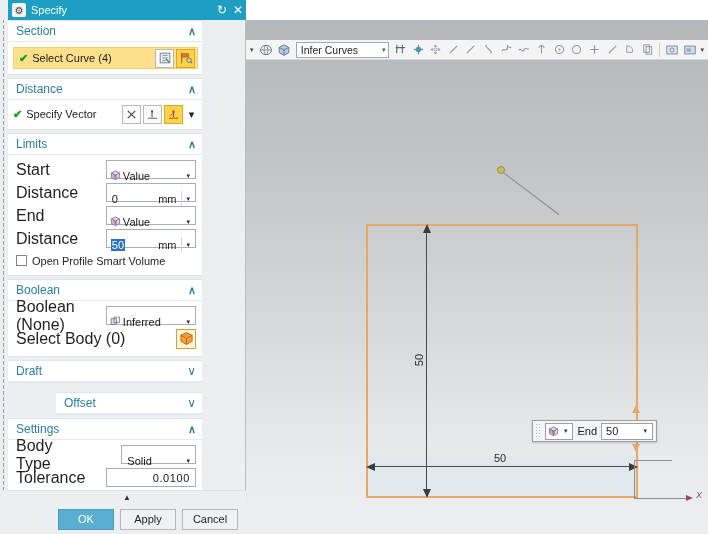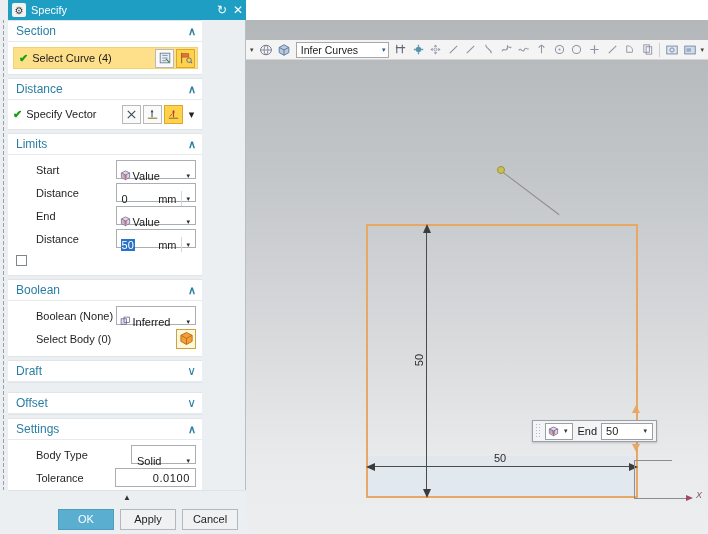--- a/index.html
+++ b/index.html
@@ -169,21 +169,21 @@
     color: #2a7ea3; font-size: 12px;
     background: #ffffff;
     border-bottom: 1px solid #e7eaec;
     cursor: pointer;
   }
   .group-head .gh-title { flex: 1; }
   .group-head .chev { font-size: 11px; color: #2a7ea3; font-weight: bold; }
   .group-body { padding: 4px 6px 5px 8px; background: #ffffff; }
 
   .row { display: flex; align-items: center; height: 21px; margin-bottom: 2px; }
-  .row .rlabel { font-size: 11px; color: #1f1f1f; margin-left: 20px; }
+  .row .rlabel { font-size: 16px; color: #1f1f1f; }
 
   
   .sel-row {
     background: #ffe08a;
     display: flex; align-items: center;
     height: 22px; padding: 0 2px 0 5px;
     border: 1px solid #f0d173;
   }
   .sel-row .ok-tick { color: #14a014; font-size: 11px; margin-right: 4px; font-weight: bold; }
   .sel-row .sel-text { flex: 1; font-size: 11px; color: #1a1a1a; }
@@ -564,20 +564,21 @@
                 <span class="sel-text-hl">50</span>
               </span>
               <span class="unit">mm</span>
               <span class="unit-sep"></span>
               <span class="c-caret">▾</span>
             </div>
           </div>
 
           <div class="chk">
             <span class="box"></span>
+            <span class="ctext">Open Profile Smart Volume</span>
           </div>
         </div>
       </div>
 
       <div class="group">
         <div class="group-head">
           <span class="gh-title">Boolean</span>
           <span class="chev">∧</span>
         </div>
         <div class="group-body">
@@ -606,21 +607,21 @@
         </div>
       </div>
 
       <div class="group" style="margin-bottom:9px;">
         <div class="collapsed-head">
           <span class="gh-title" style="flex:1;">Draft</span>
           <span class="chev">∨</span>
         </div>
       </div>
 
-      <div class="group" style="margin-bottom:3px;">
+      <div class="group" style="margin-bottom:3px;margin-left:48px;">
         <div class="collapsed-head">
           <span class="gh-title" style="flex:1;">Offset</span>
           <span class="chev">∨</span>
         </div>
       </div>
 
       <div class="group">
         <div class="group-head">
           <span class="gh-title">Settings</span>
           <span class="chev">∧</span>

